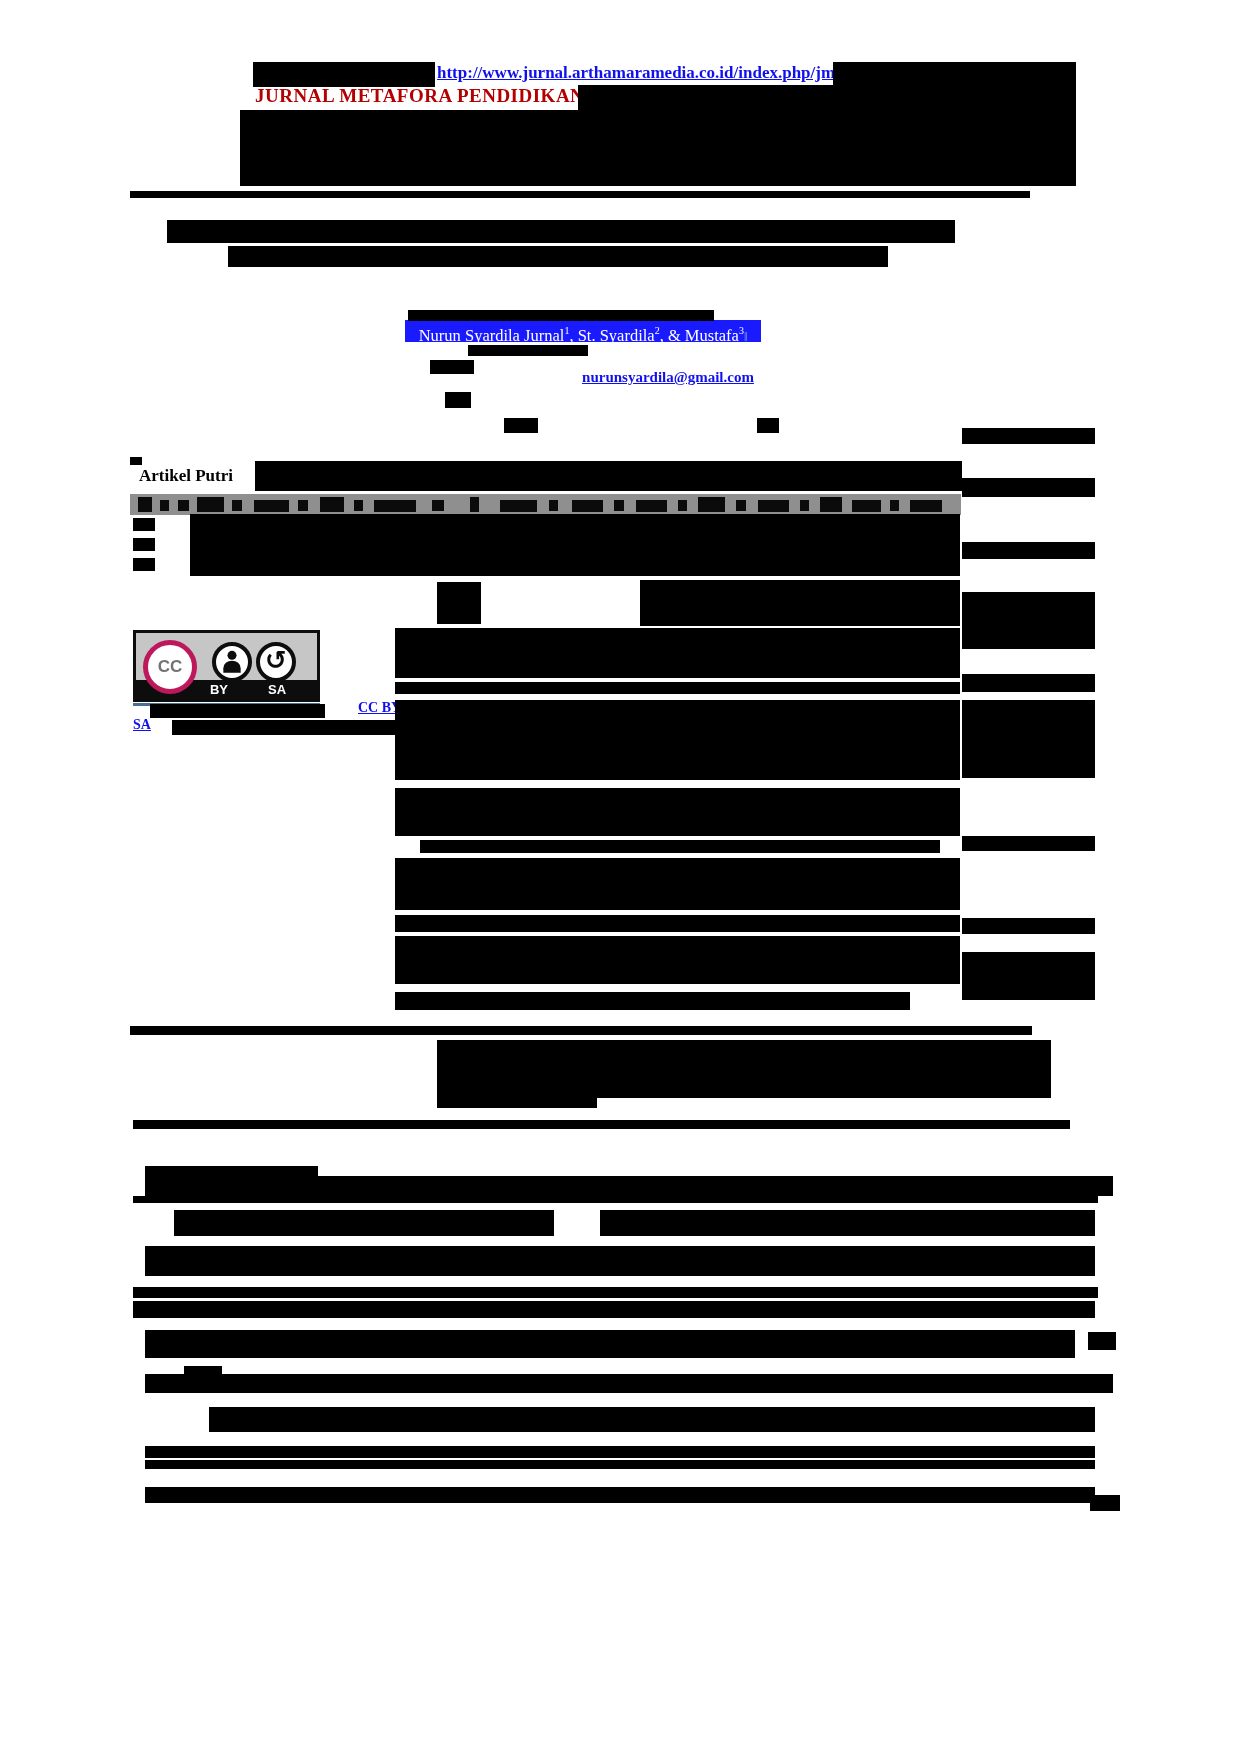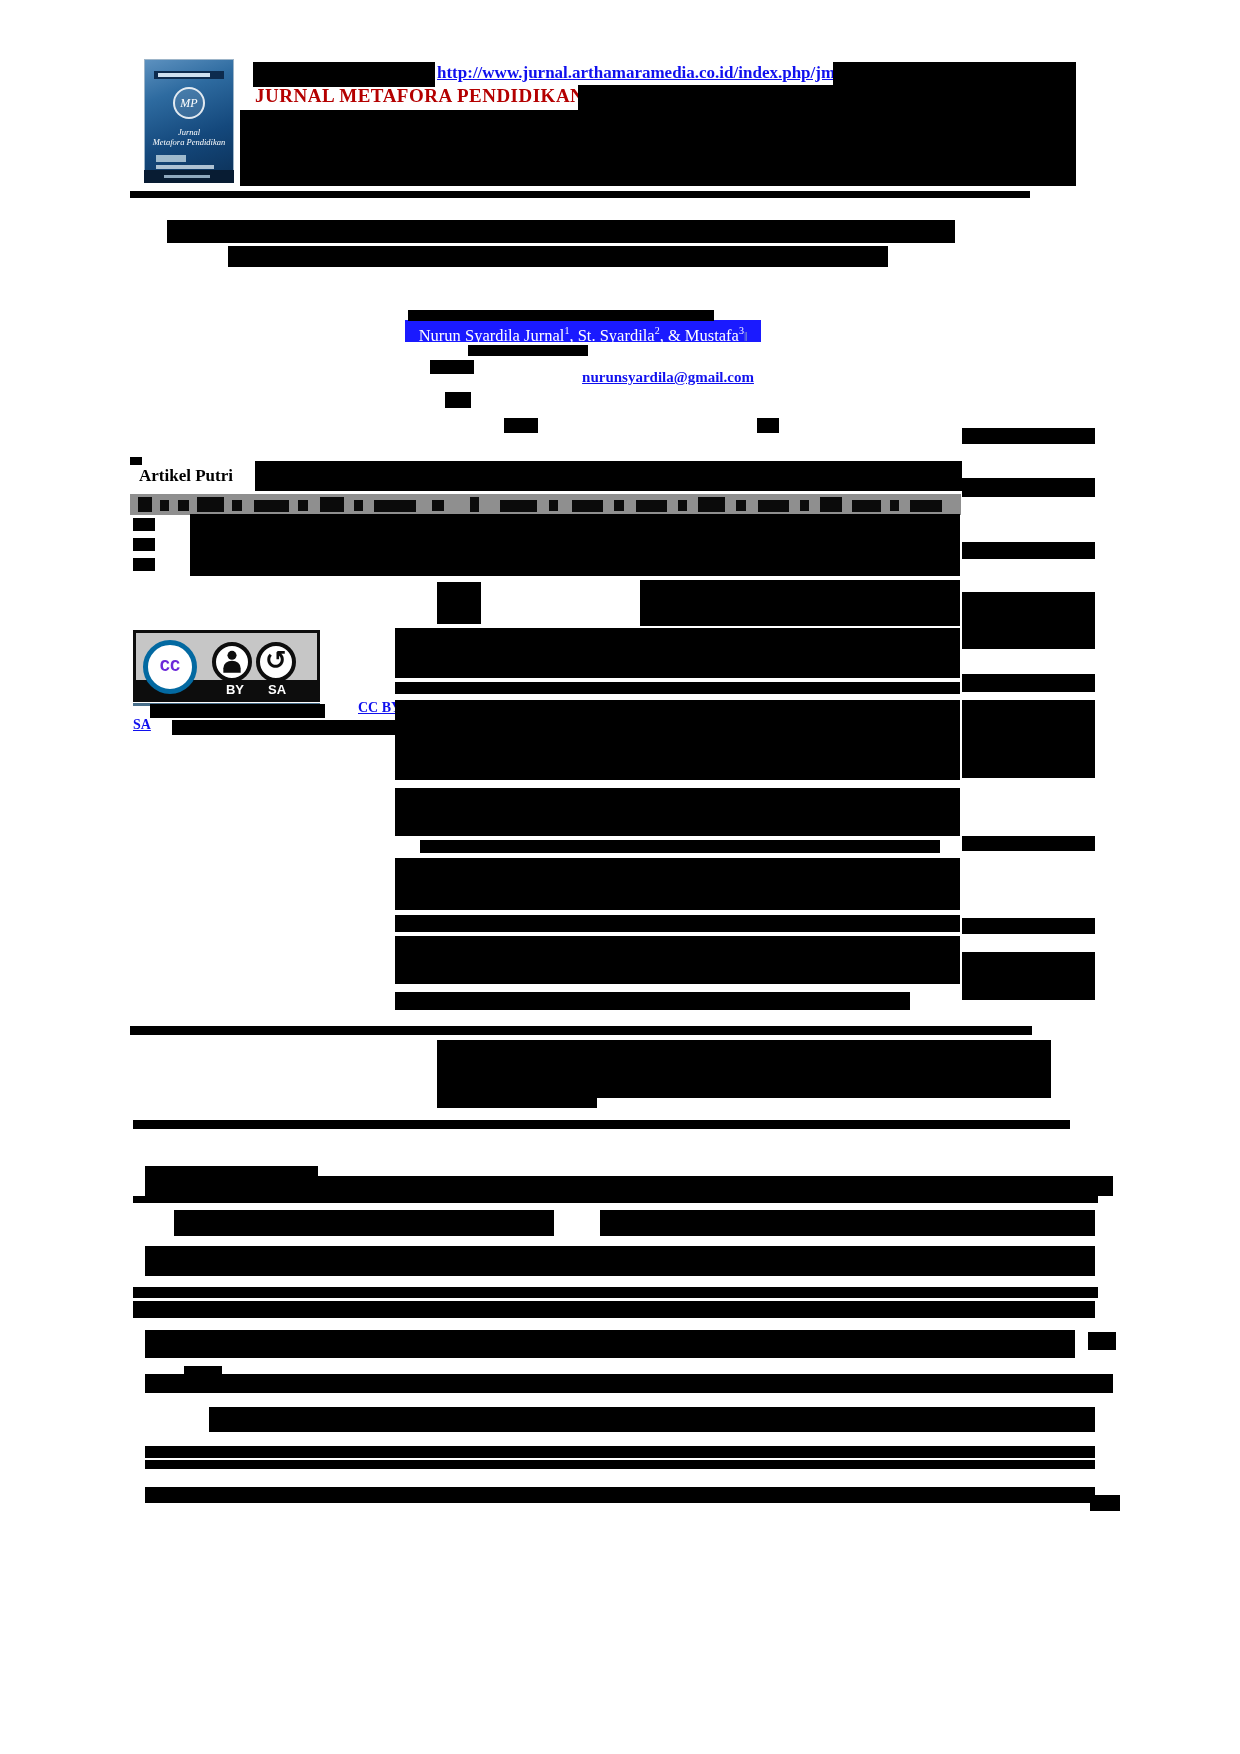--- a/index.html
+++ b/index.html
@@ -43,59 +43,45 @@
 
   .artikel-info{position:absolute;left:133px;top:461px;width:122px;height:30px;background:#fff;
         color:#000;font-weight:bold;font-size:17px;line-height:30px;padding-left:6px;box-sizing:border-box;}
 
   .gray-band{position:absolute;left:130px;top:494px;width:831px;height:21px;background:#8f8f8f;}
 
   
   .cc-badge{position:absolute;left:133px;top:630px;width:187px;height:72px;background:#c6c6c6;
         border:3px solid #0d0d0d;box-sizing:border-box;}
   .cc-badge .strip{position:absolute;left:0;right:0;bottom:0;height:19px;background:#0d0d0d;}
-  .cc-badge .strip .by{position:absolute;left:76px;width:46px;text-align:center;color:#fff;
+  .cc-badge .strip .by{position:absolute;left:60px;width:46px;text-align:center;color:#fff;
         font-family:"Liberation Sans",sans-serif;font-weight:bold;font-size:13px;line-height:19px;}
   .cc-badge .strip .sa{position:absolute;left:118px;width:46px;text-align:center;color:#fff;
         font-family:"Liberation Sans",sans-serif;font-weight:bold;font-size:13px;line-height:19px;}
   .cc-badge .cc-circle{position:absolute;left:7px;top:7px;width:44px;height:44px;border-radius:50%;
-        background:#fff;border:5px solid #0369a1;color:#6d28d9;font-family:Liberation Mono, monospace;
+        background:#fff;border:5px solid #be185d;color:#737373;font-family:Liberation Sans, sans-serif;
         font-weight:bold;font-size:17px;line-height:44px;text-align:center;z-index:2;}
   .cc-badge .icon-circle{position:absolute;top:9px;width:32px;height:32px;border-radius:50%;
         background:#fff;border:4px solid #0d0d0d;box-sizing:content-box;}
   .cc-badge .by-circle{left:76px;}
   .cc-badge .sa-circle{left:120px;}
   .cc-badge .sa-circle .arrow{position:absolute;left:0;top:-3px;width:32px;height:32px;text-align:center;
         font-family:"DejaVu Sans",sans-serif;font-weight:bold;font-size:26px;line-height:34px;color:#0d0d0d;}
   .badge-underline{position:absolute;left:133px;top:703px;width:187px;height:3px;background:#49708c;}
 
   .lic-link1{position:absolute;left:358px;top:700px;color:#1010ee;font-weight:bold;font-size:14px;
         text-decoration:underline;cursor:pointer;}
   .lic-link2{position:absolute;left:133px;top:717px;color:#1010ee;font-weight:bold;font-size:14px;
         text-decoration:underline;cursor:pointer;}
 </style>
 </head>
 <body>
 
 <div id="page">
 
-  <div class="cover">
-    <div class="band-top"></div>
-    <div class="band-top-in"></div>
-    <div class="mp-circle">MP</div>
-    <div class="ctitle">
-      <div>Jurnal</div>
-      <div>Metafora Pendidikan</div>
-    </div>
-    <div class="fine1"></div>
-    <div class="fine2"></div>
-    <div class="fine3"></div>
-    <div class="band-bot"></div>
-    <div class="band-bot-in"></div>
-  </div>
 
   <a class="url-link">http://www.jurnal.arthamaramedia.co.id/index.php/jmp</a>
   <div class="journal-name">JURNAL METAFORA PENDIDIKAN</div>
 
   <div class="author-strip">
     <span>Nurun Syardila Jurnal</span><sup>1</sup><span>, St. Syardila</span><sup>2</sup><span>, &amp; Mustafa</span><sup>3</sup><span class="mark">‖</span>
   </div>
 
   <a class="email e1">nurunsyardila@gmail.com</a>
 

